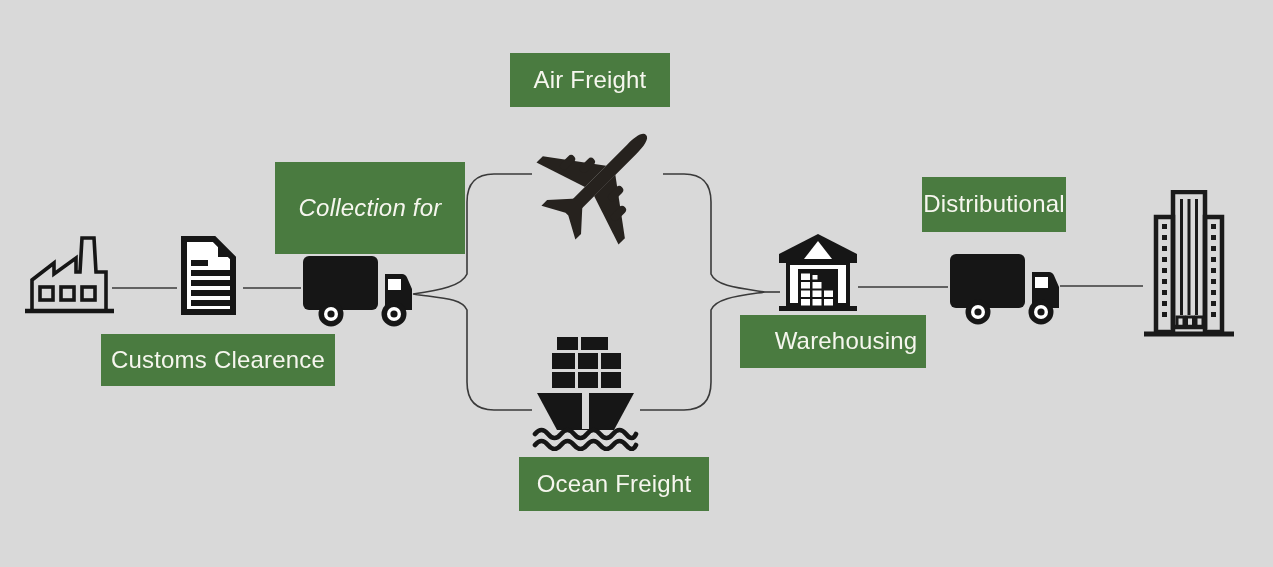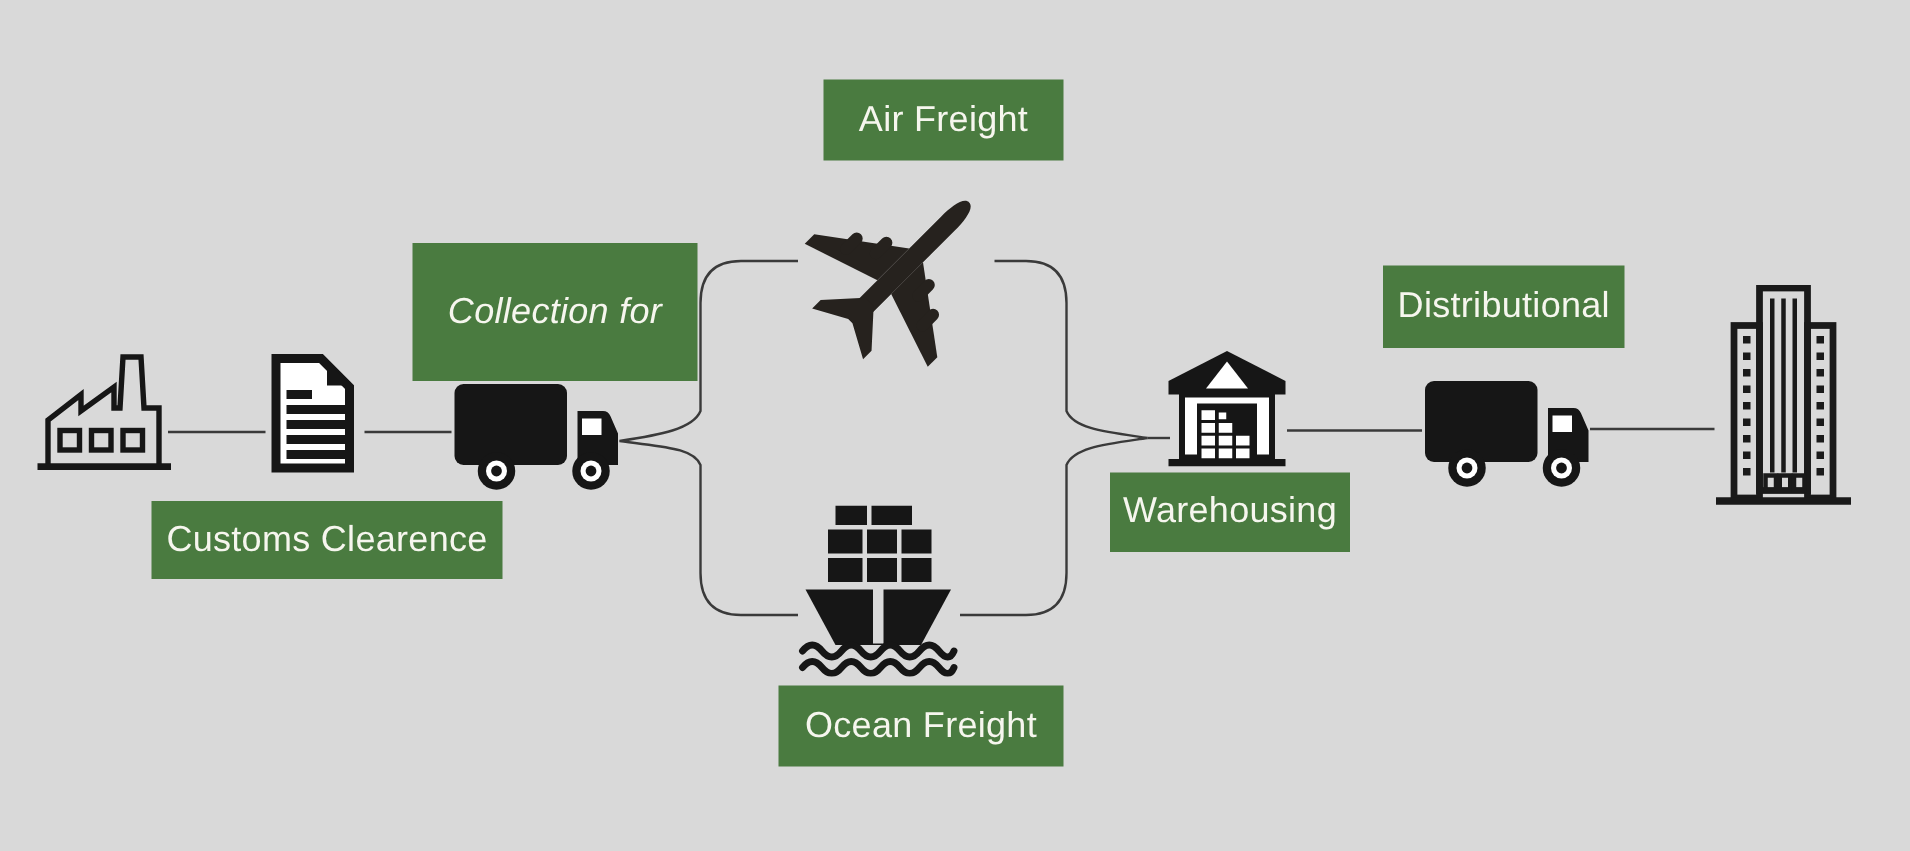--- a/index.html
+++ b/index.html
@@ -187,37 +187,37 @@
         <rect x="68" y="78" width="5" height="5"></rect>
           <rect x="68" y="89" width="5" height="5"></rect>
         <rect x="68" y="100" width="5" height="5"></rect>
           <rect x="68" y="111" width="5" height="5"></rect>
         <rect x="68" y="122" width="5" height="5"></rect>
       </g>
       <path d="M1,144 H91" stroke="#1a1a1a" stroke-width="5"></path>
     </svg>
   </div>
 
-  <div class="label" style="left:510px;top:53px;width:160px;height:54px;margin-left:39px;">
+  <div class="label" style="left:510px;top:53px;width:160px;height:54px;">
     <span>Air Freight</span>
   </div>
 
   <div class="label" style="left:275px;top:162px;width:190px;height:92px;font-style:italic;">
     <span>Collection for</span>
   </div>
 
   <div class="label" style="left:101px;top:334px;width:234px;height:52px;">
     <span>Customs Clearence</span>
   </div>
 
   <div class="label" style="left:519px;top:457px;width:190px;height:54px;">
     <span>Ocean Freight</span>
   </div>
 
-  <div class="label" style="left:740px;top:315px;width:160px;height:53px;">
+  <div class="label" style="left:740px;top:315px;width:160px;height:53px;padding-left:26px;">
     <span>Warehousing</span>
   </div>
 
-  <div class="label" style="left:922px;top:177px;width:161px;height:55px;">
+  <div class="label" style="left:922px;top:177px;width:144px;height:55px;">
     <span>Distributional</span>
   </div>
 
 </div>
 
 </body></html>

